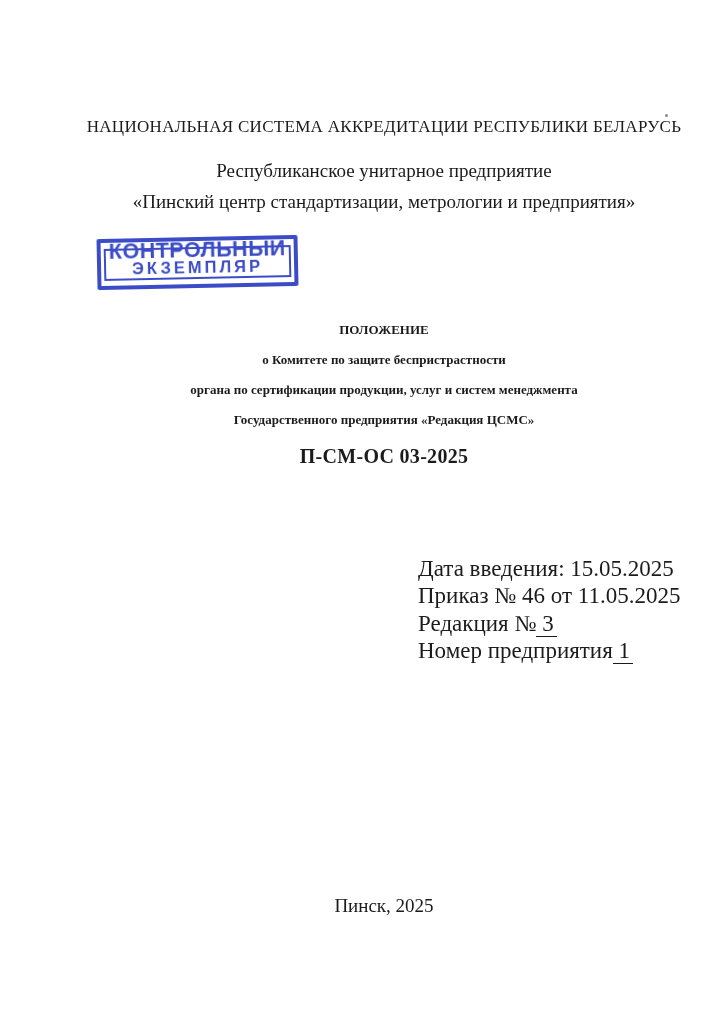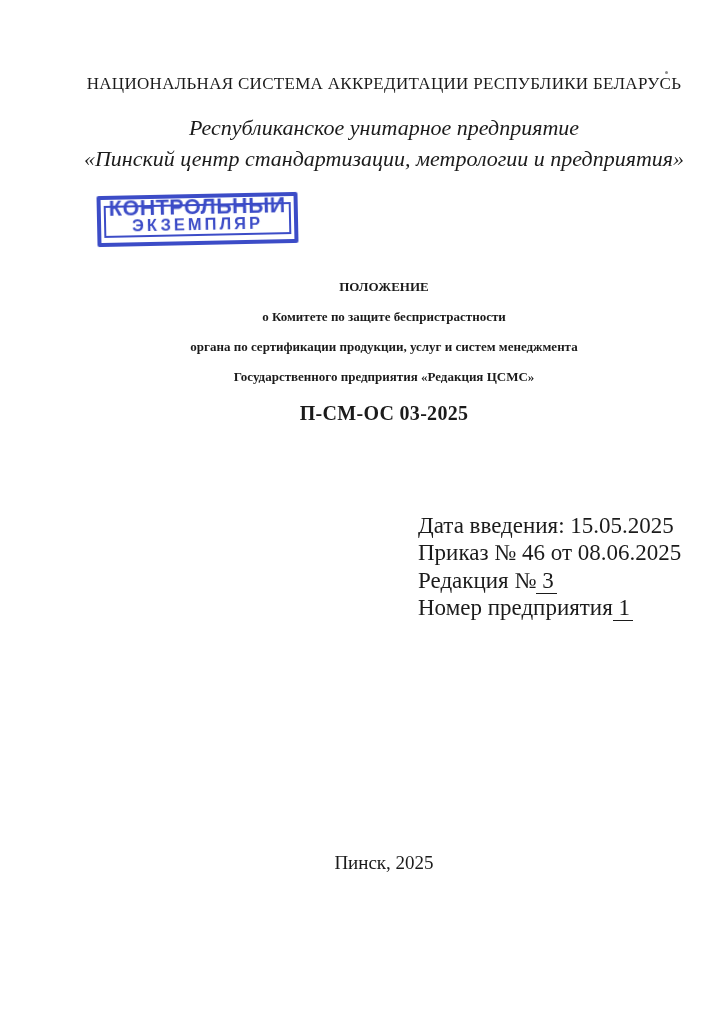--- a/index.html
+++ b/index.html
@@ -8,38 +8,38 @@
     background: #ffffff;
   }
   .page {
     position: relative;
     width: 726px;
     height: 889px;
     background: #ffffff;
     font-family: "Liberation Serif", serif;
     color: #1b1b1b;
     overflow: hidden;
+    margin-top: 43px;
   }
   .centered {
     position: absolute;
     left: 42px;
     width: 684px;
     text-align: center;
   }
   .header-line1 {
     top: 74px;
     font-size: 17px;
     letter-spacing: 0.3px;
     white-space: nowrap;
   }
   .org-block {
     top: 112px;
-    font-size: 22px;
+    font-size: 19px;
     line-height: 31px;
-    font-style: italic;
   }
   .title-block {
     top: 272px;
     font-size: 13px;
     font-weight: bold;
     line-height: 30px;
   }
   .doc-code {
     top: 402px;
     font-size: 20px;
@@ -137,21 +137,21 @@
     <div>ПОЛОЖЕНИЕ</div>
     <div>о Комитете по защите беспристрастности</div>
     <div>органа по сертификации продукции, услуг и систем менеджмента</div>
     <div>Государственного предприятия «Редакция ЦСМС»</div>
   </div>
 
   <div class="centered doc-code">П-СМ-ОС 03-2025</div>
 
   <div class="details-block">
     <div>Дата введения: 15.05.2025</div>
-    <div>Приказ № 46 от 08.06.2025</div>
+    <div>Приказ № 46 от 11.05.2025</div>
     <div><span>Редакция №</span><span class="u-val"> 3</span></div>
     <div><span>Номер предприятия</span><span class="u-val"> 1</span></div>
   </div>
 
   <div class="centered footer-line">Пинск, 2025</div>
 
   <div class="speck"></div>
 
 </div>
 

